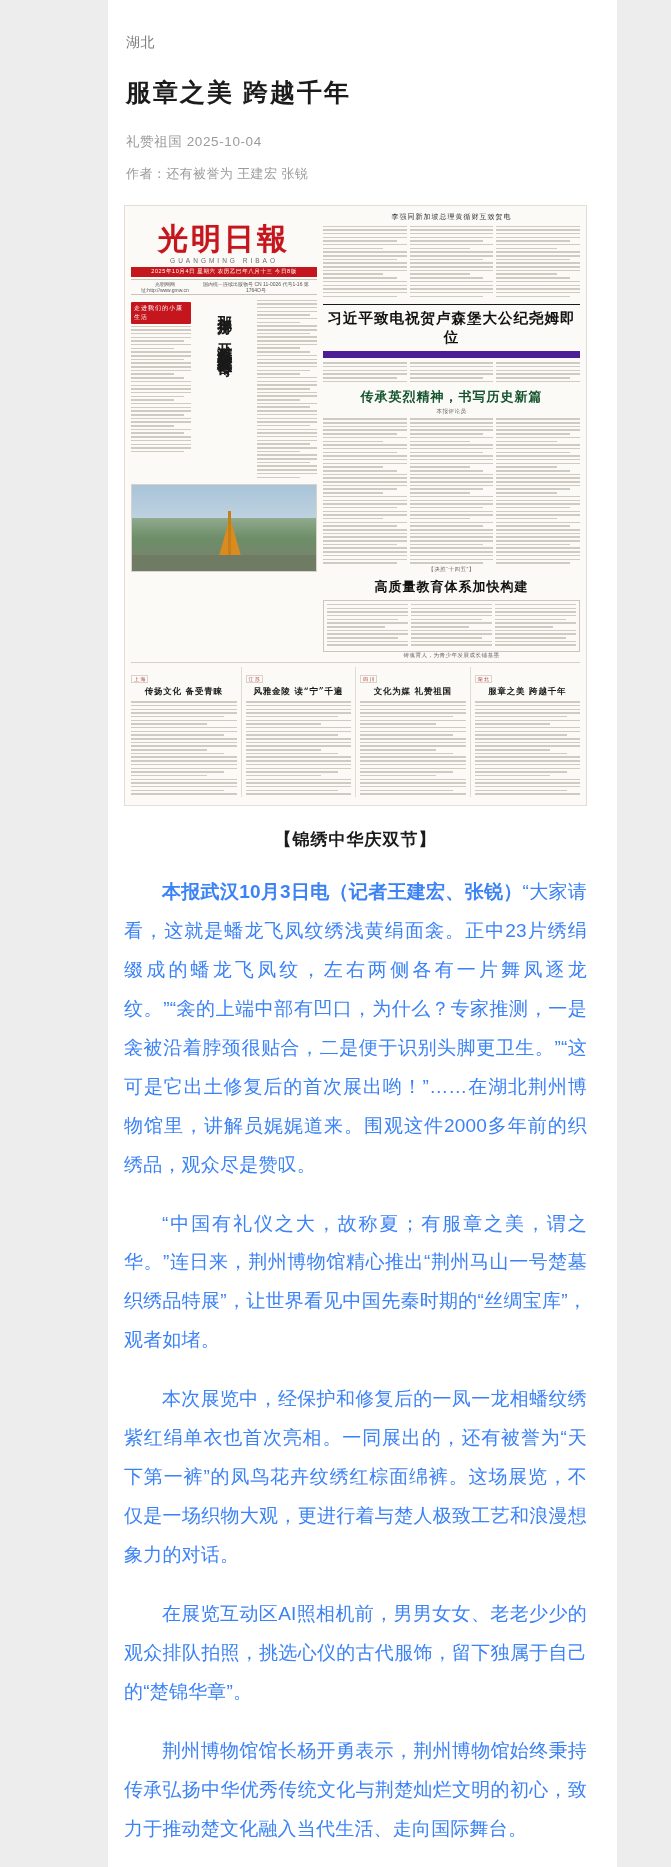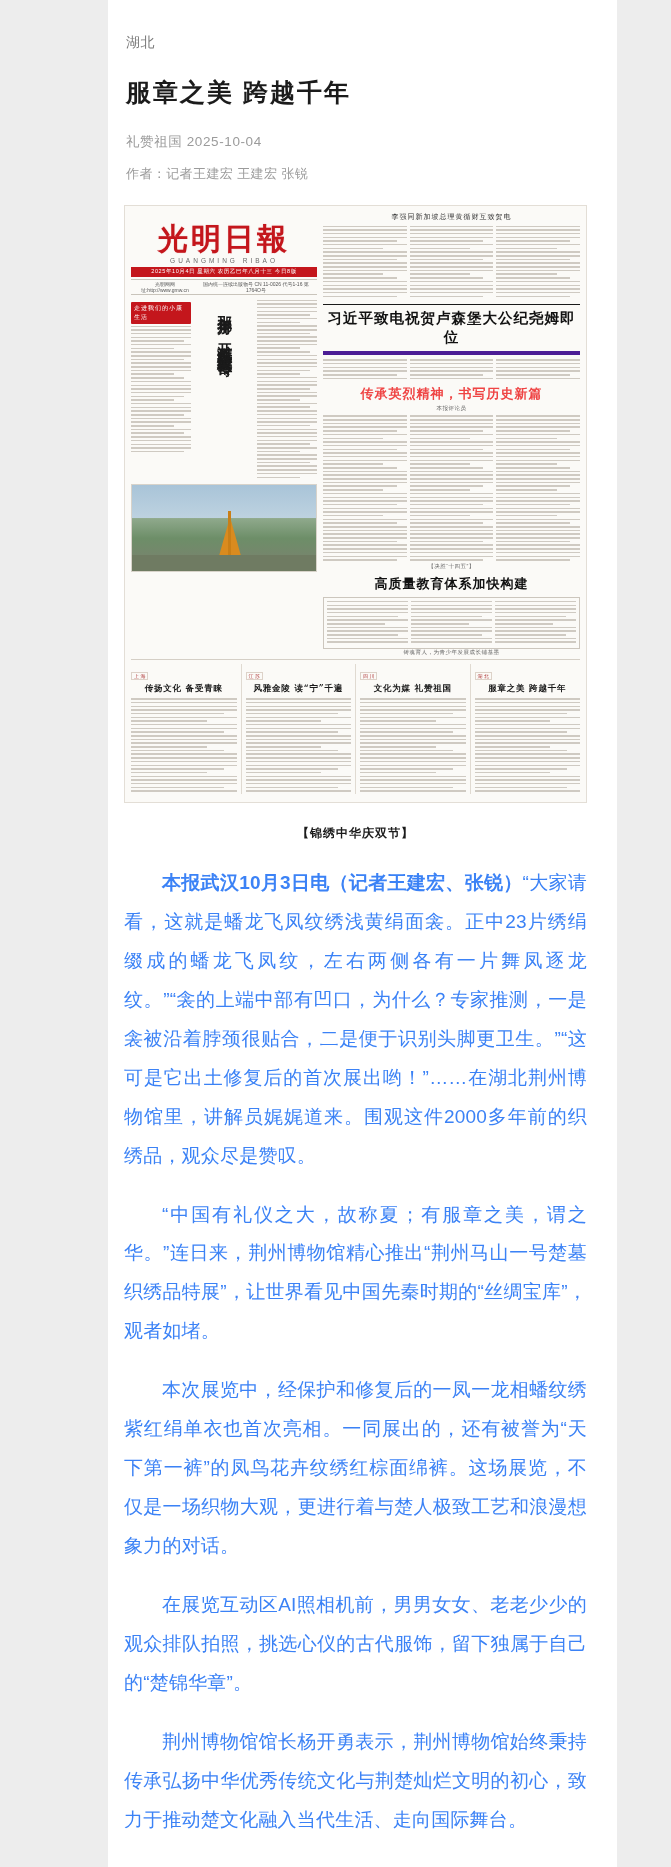--- a/index.html
+++ b/index.html
@@ -199,26 +199,26 @@
     margin-bottom: 4px;
   }
   .lead-head2 {
     color: #111;
     font-family: "DejaVu Serif", serif;
     font-weight: 700;
     font-size: 14.5px;
     letter-spacing: 1px;
     text-align: center;
     border-top: 1px solid #1a1a1a;
-    border-bottom: 4px solid #4c1d95;
+    border-bottom: 7px solid #4c1d95;
     padding: 4px 0;
     margin: 5px 0 4px;
   }
   .lead-head3 {
-    color: #ef4444;
+    color: #14532d;
     font-family: "DejaVu Serif", serif;
     font-weight: 700;
     font-size: 13px;
     letter-spacing: 1px;
     text-align: center;
     margin: 4px 0 2px;
   }
   .lead-head4 {
     color: #111;
     font-family: "DejaVu Serif", serif;
@@ -277,21 +277,21 @@
     font-family: "DejaVu Serif", serif;
     font-weight: 700;
     font-size: 8.5px;
     color: #1a1a1a;
     text-align: center;
     letter-spacing: .8px;
     margin-bottom: 3px;
   }
   .section-banner {
     text-align: center;
-    font-size: 12px;
+    font-size: 17px;
     font-weight: 700;
     color: #1b1b1b;
     letter-spacing: 1px;
     margin: 22px 0 22px;
   }
   .body p {
     font-size: 19px;
     line-height: 2.05;
     color: #3b82f6;
     margin: 0 0 20px 0;
@@ -311,21 +311,21 @@
 
     <div class="kicker">湖北</div>
 
     <h1 class="headline">服章之美 跨越千年</h1>
 
     <div class="meta-line">
       <span>礼赞祖国</span>
       <span>2025-10-04</span>
     </div>
 
-    <div class="byline">作者：记者王建宏 王建宏 张锐</div>
+    <div class="byline">作者：还有被誉为 王建宏 张锐</div>
 
     <div class="paper">
       <div class="paper-top">
 
         <div class="masthead-col">
           <div class="masthead">
             <div class="masthead-title">光明日報</div>
             <div class="masthead-pinyin">GUANGMING RIBAO</div>
             <div class="masthead-date">2025年10月4日 星期六 农历乙巳年八月十三 今日8版</div>
             <div class="masthead-rule">

